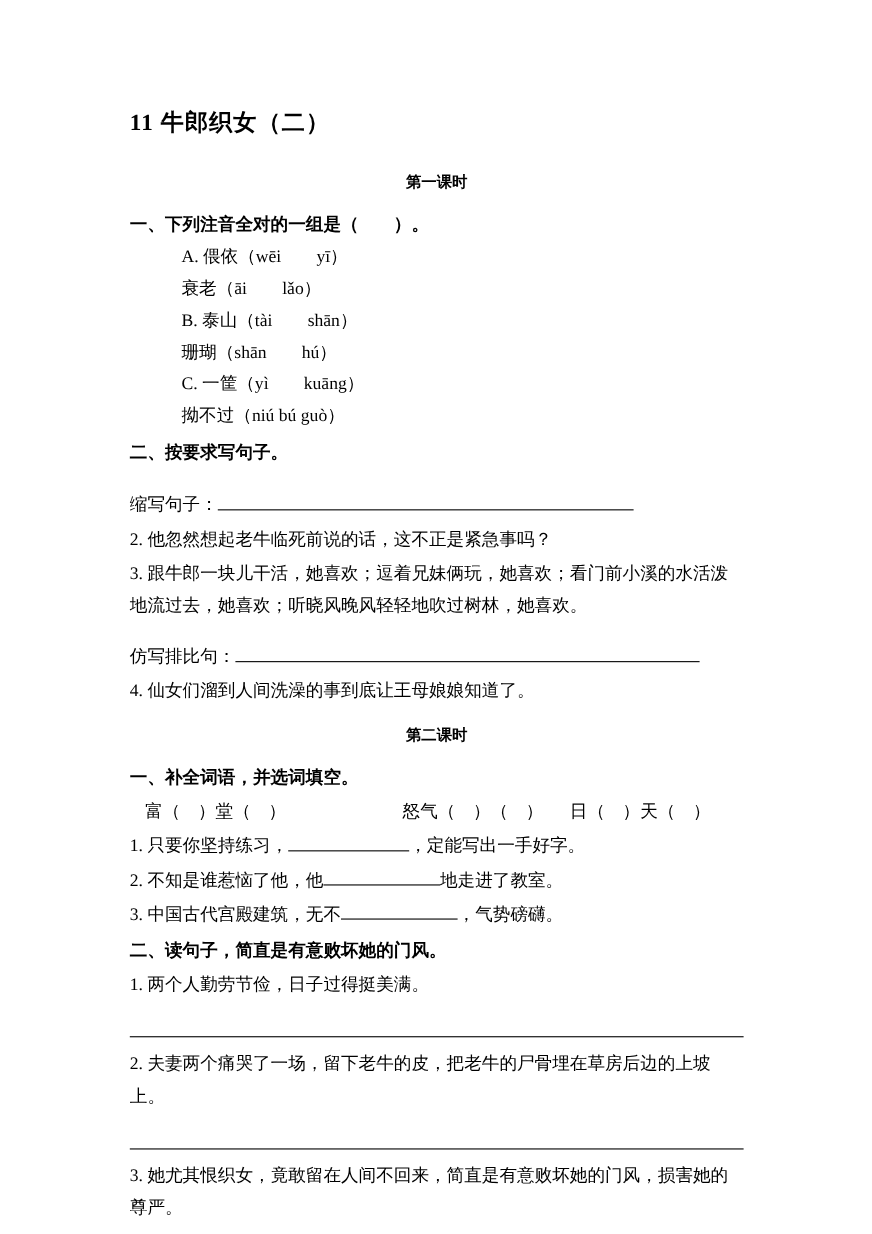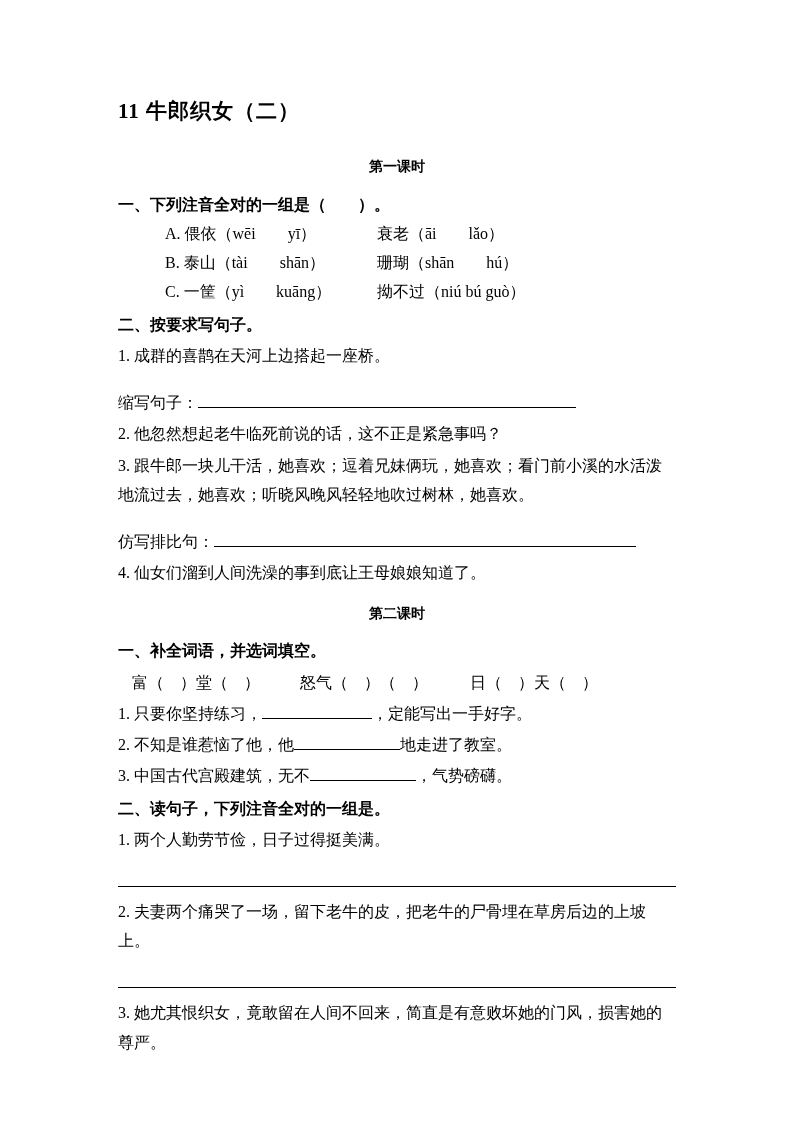--- a/index.html
+++ b/index.html
@@ -31,37 +31,39 @@
     font-weight: bold;
     margin: 14px 0 10px 0;
   }
   .sec-h {
     font-weight: bold;
     margin-top: 4px;
   }
   .opt-row {
     display: flex;
     padding-left: 47px;
+    flex-direction: column;
   }
   .opt-left { width: 212px; flex: 0 0 auto; }
   .opt-right { flex: 1; }
   .blank {
     display: inline-block;
     border-bottom: 1px solid #000;
     height: 1.05em;
     vertical-align: baseline;
   }
   .prompt-line { margin-top: 18px; }
   .word-groups {
     display: flex;
     padding-left: 14px;
     margin-top: 2px;
+    gap: 24px;
   }
   .wg1 { width: 168px; flex: 0 0 auto; }
-  .wg2 { width: 170px; flex: 0 0 auto; }
+  .wg2 { width: 170px; flex: 0 0 auto; text-align: right; }
   .wg3 { flex: 1; }
   .answer-rule {
     border-bottom: 1px solid #000;
     height: 0;
     margin-top: 32px;
     margin-bottom: 10px;
     width: 100%;
   }
   .sentence { margin-top: 2px; }
 </style>
@@ -84,21 +86,20 @@
     <span class="opt-left">B. 泰山（tài　　shān）</span>
     <span class="opt-right">珊瑚（shān　　hú）</span>
   </div>
   <div class="opt-row">
     <span class="opt-left">C. 一筐（yì　　kuāng）</span>
     <span class="opt-right">拗不过（niú bú guò）</span>
   </div>
 
   <div class="sec-h">二、按要求写句子。</div>
 
-  <div class="sentence">1. 成群的喜鹊在天河上边搭起一座桥。</div>
   <div class="prompt-line">
     <span>缩写句子：</span><span class="blank" style="width:378px"></span>
   </div>
 
   <div class="sentence">2. 他忽然想起老牛临死前说的话，这不正是紧急事吗？</div>
 
   <div class="sentence">3. 跟牛郎一块儿干活，她喜欢；逗着兄妹俩玩，她喜欢；看门前小溪的水活泼地流过去，她喜欢；听晓风晚风轻轻地吹过树林，她喜欢。</div>
   <div class="prompt-line">
     <span>仿写排比句：</span><span class="blank" style="width:422px"></span>
   </div>
@@ -118,21 +119,21 @@
   <div class="sentence">
     <span>1.  只要你坚持练习，</span><span class="blank" style="width:110px"></span><span>，定能写出一手好字。</span>
   </div>
   <div class="sentence">
     <span>2.  不知是谁惹恼了他，他</span><span class="blank" style="width:106px"></span><span>地走进了教室。</span>
   </div>
   <div class="sentence">
     <span>3. 中国古代宫殿建筑，无不</span><span class="blank" style="width:106px"></span><span>，气势磅礴。</span>
   </div>
 
-  <div class="sec-h">二、读句子，下列注音全对的一组是。</div>
+  <div class="sec-h">二、读句子，简直是有意败坏她的门风。</div>
 
   <div class="sentence">1. 两个人勤劳节俭，日子过得挺美满。</div>
   <div class="answer-rule"></div>
 
   <div class="sentence">2. 夫妻两个痛哭了一场，留下老牛的皮，把老牛的尸骨埋在草房后边的上坡上。</div>
   <div class="answer-rule"></div>
 
   <div class="sentence">3. 她尤其恨织女，竟敢留在人间不回来，简直是有意败坏她的门风，损害她的尊严。</div>
 
 </div>

